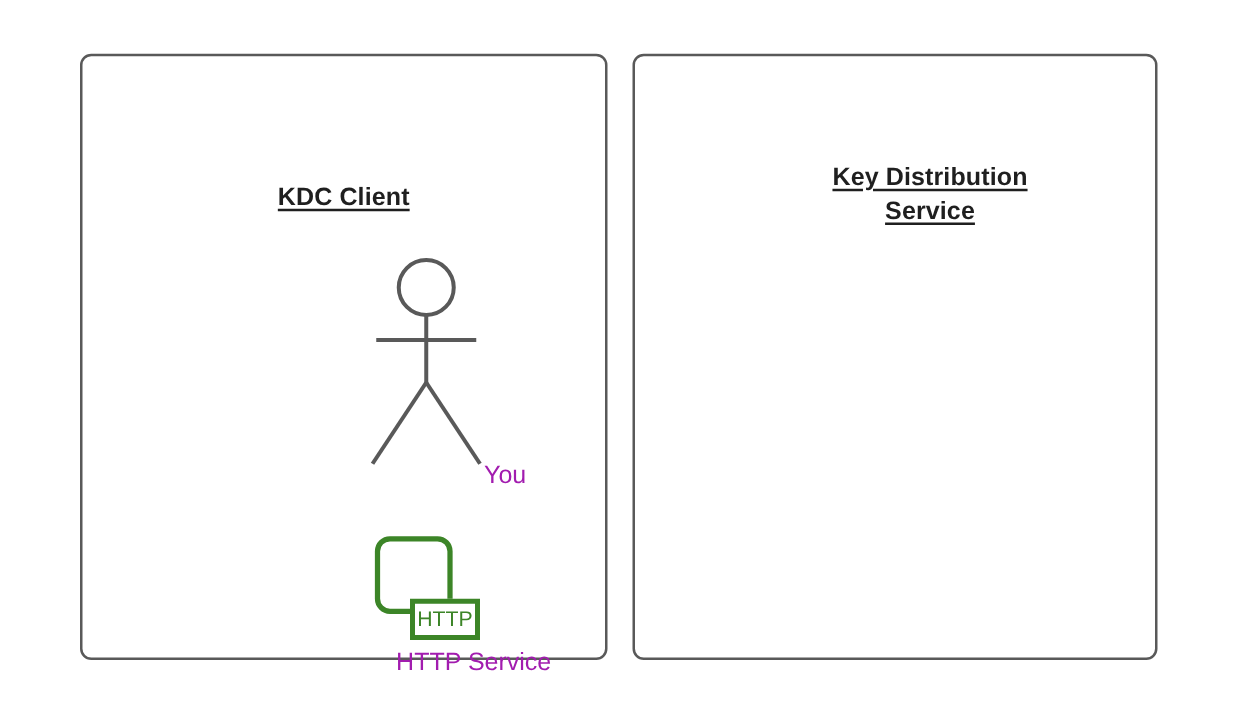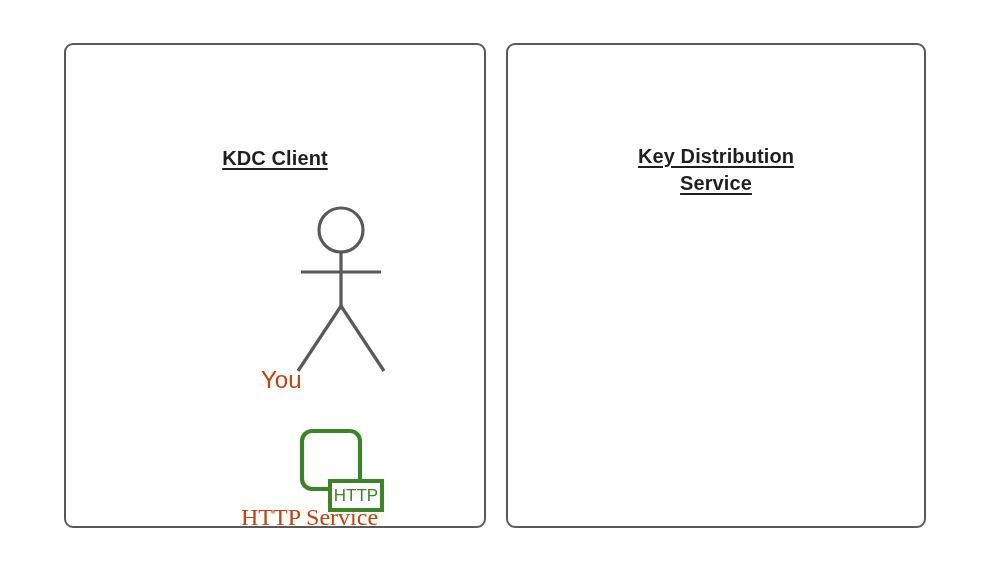--- a/index.html
+++ b/index.html
@@ -57,50 +57,49 @@
     color: #1f1f1f;
     line-height: 27px;
     letter-spacing: 0.1px;
   }
   .panel-title .ul {
     text-decoration: underline;
     text-decoration-thickness: 2px;
     text-underline-offset: 3px;
   }
   #title-client { top: 100px; }
-  #title-kdc    { top: 98px; }
+  #title-kdc    { top: 84px; margin-left: 28px; }
 
   
   #stick-figure {
     position: absolute;
     left: 215px;
     top: 155px;
     width: 125px;
     height: 180px;
   }
 
   
   .shape-label {
     position: absolute;
-    text-align: left;
-    font-size: 24px;
-    color: #c2410c;
+    text-align: right;
+    font-size: 20px;
+    color: #a21caf;
     line-height: 24px;
     white-space: nowrap;
   }
   #label-you {
     left: 195px;
     top: 323px;
     width: 160px;
   }
   #label-http-service {
     left: 175px;
-    top: 460px;
+    top: 473px;
     width: 200px;
-    font-family: Liberation Serif, serif;
   }
 
   
   #http-icon {
     position: absolute;
     left: 230px;
     top: 380px;
     width: 92px;
     height: 92px;
   }

